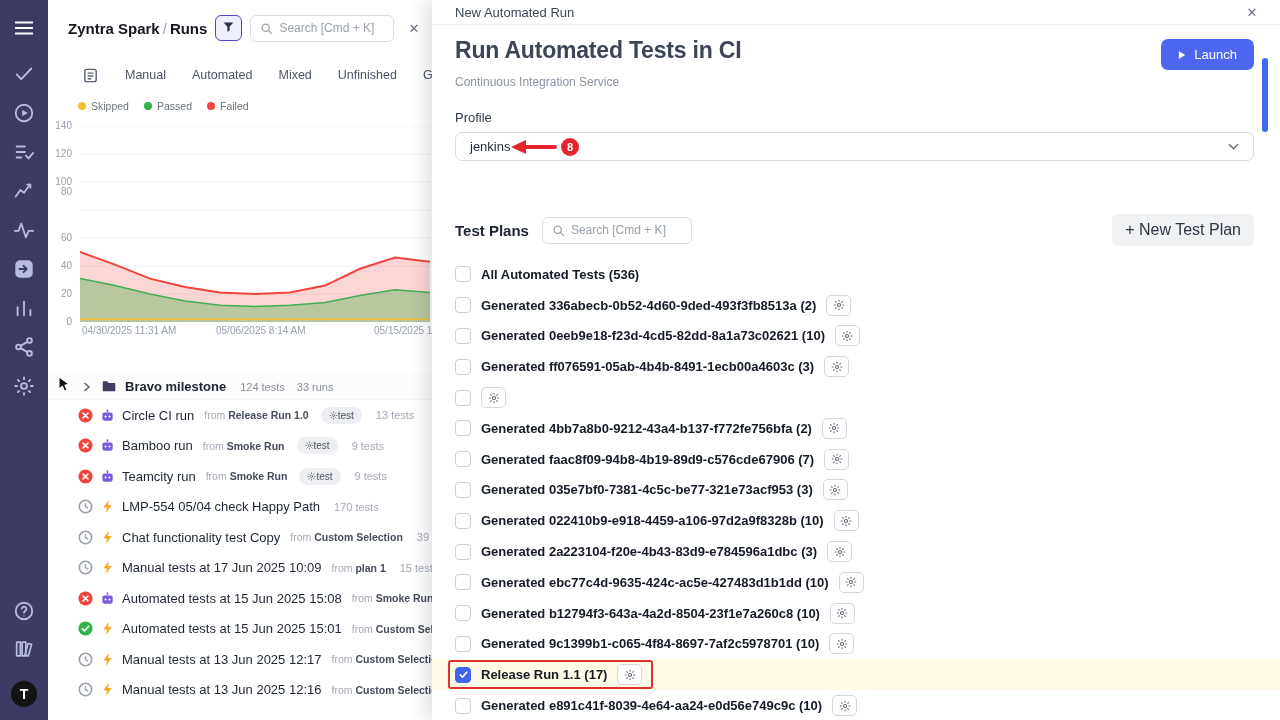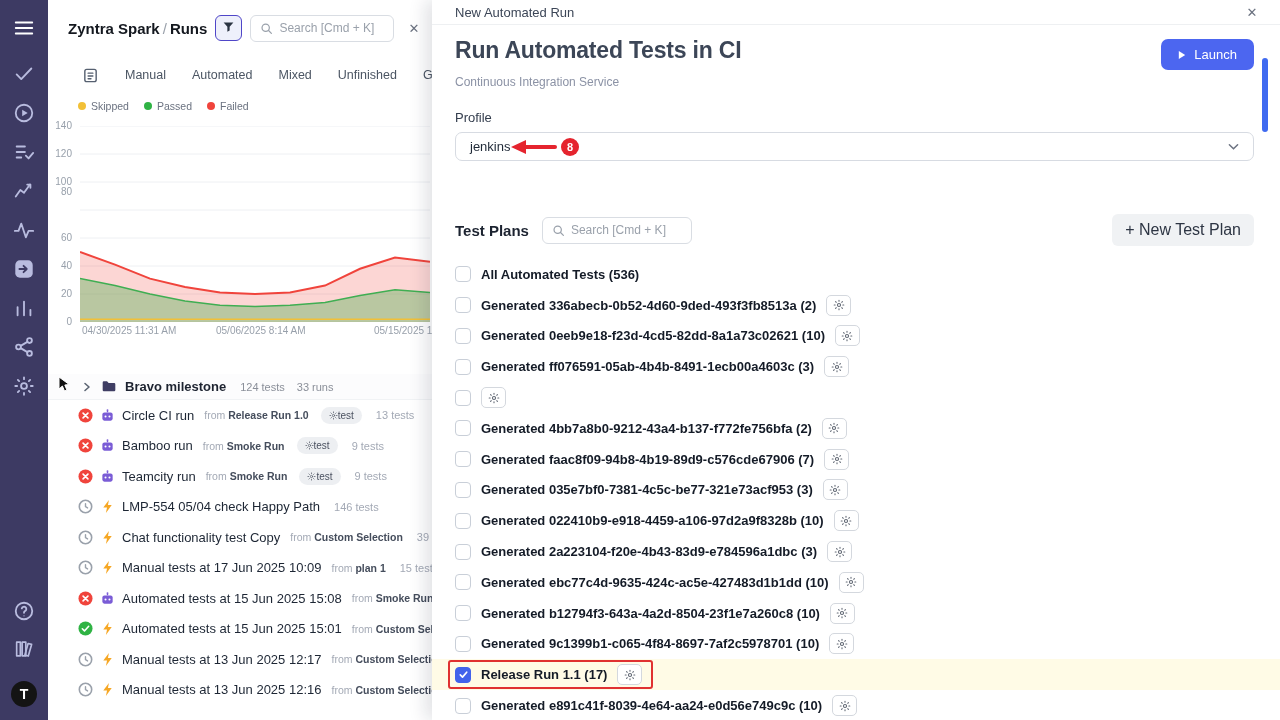--- a/index.html
+++ b/index.html
@@ -398,21 +398,21 @@
               <path d="M8 5v3.2l2.2 1.3" stroke="#9aa1ab" stroke-width="1.5" fill="none" stroke-linecap="round"></path>
             </svg>
           </span>
     <span class="ty">
             <svg viewBox="0 0 16 16">
               <path d="M9.5 1L3.5 9h4l-1.2 6 6.2-8.5h-4z" fill="#f6a724"></path>
             </svg>
           </span>
     <span class="run-name">LMP-554 05/04 check Happy Path</span>
 
-    <span class="run-tests">146 tests</span>
+    <span class="run-tests">170 tests</span>
 
   </div>
         <div class="run-row">
     <span class="st">
             <svg viewBox="0 0 16 16">
               <circle cx="8" cy="8" r="6.6" fill="none" stroke="#9aa1ab" stroke-width="1.7"></circle>
               <path d="M8 5v3.2l2.2 1.3" stroke="#9aa1ab" stroke-width="1.5" fill="none" stroke-linecap="round"></path>
             </svg>
           </span>
     <span class="ty">

